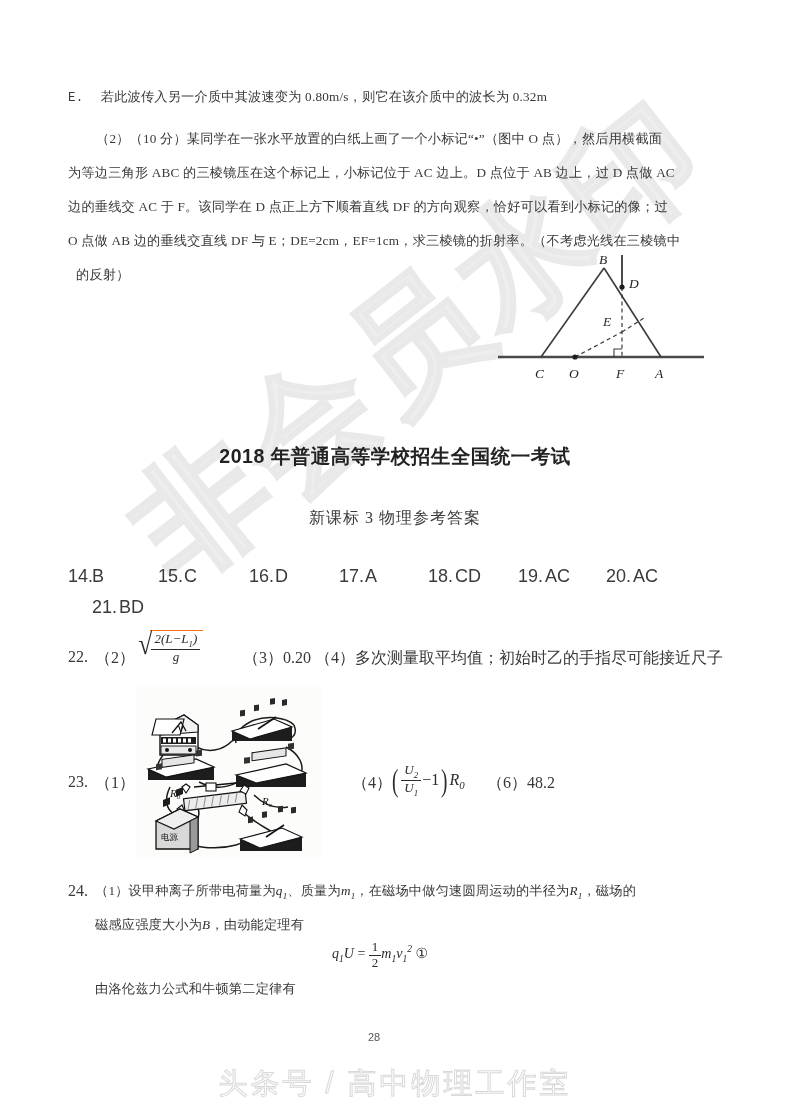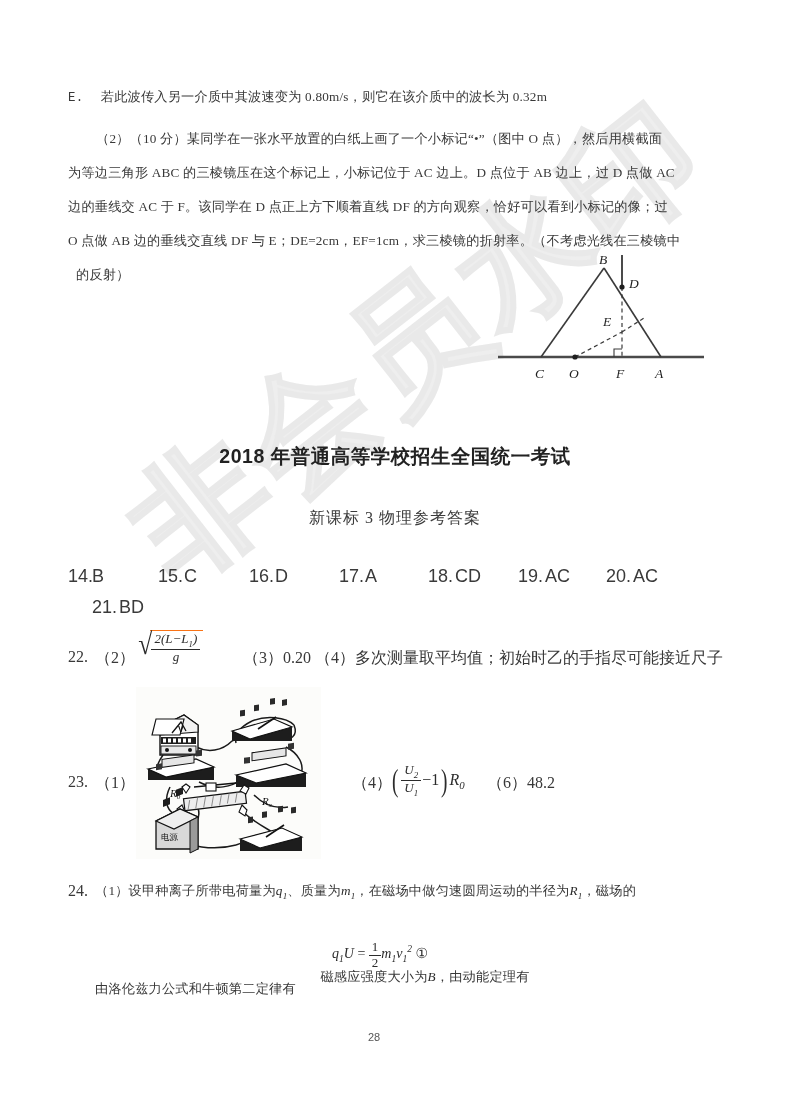--- a/index.html
+++ b/index.html
@@ -402,34 +402,35 @@
         <span class="num"><span>U</span><sub>2</sub></span>
         <span class="den"><span>U</span><sub>1</sub></span>
       </span><span style="font-style:normal;">−1</span><span class="paren-big">)</span><span><span>R</span><sub>0</sub></span>
     </div>
     <div class="qlabel" style="left:487px; top:773px;">（6）48.2</div>
 
     <div class="qlabel" style="left:68px; top:882px;">24.</div>
     <div class="para" style="left:95px; top:882px; width:660px;">
       <span>（1）设甲种离子所带电荷量为</span><span class="math"><span>q</span><sub>1</sub></span><span>、质量为</span><span class="math"><span>m</span><sub>1</sub></span><span>，在磁场中做匀速圆周运动的半径为</span><span class="math"><span>R</span><sub>1</sub></span><span>，磁场的</span>
     </div>
-    <div class="para" style="left:95px; top:968px; width:660px;text-align:center;">
+    <div class="para" style="left:95px; top:916px; width:660px;">
       <span>磁感应强度大小为</span><span class="math">B</span><span>，由动能定理有</span>
     </div>
 
     <div class="math" style="position:absolute; left:332px; top:940px; font-size:14px;">
       <span><span>q</span><sub>1</sub><span>U</span></span>
       <span style="font-style:normal;">=</span>
       <span class="frac" style="font-size:13px;">
         <span class="num" style="font-style:normal;">1</span>
         <span class="den" style="font-style:normal;">2</span>
       </span><span><span>m</span><sub>1</sub><span>v</span><sub>1</sub><sup>2</sup></span>
       <span style="font-style:normal;">①</span>
     </div>
 
     <div class="para" style="left:95px; top:980px; width:660px;">由洛伦兹力公式和牛顿第二定律有</div>
 
     <div class="page-num" style="left:368px; top:1031px;">28</div>
 
   </div>
 
+  <div class="wm-footer">头条号 / 高中物理工作室</div>
 
 </div>
 
 </body></html>

